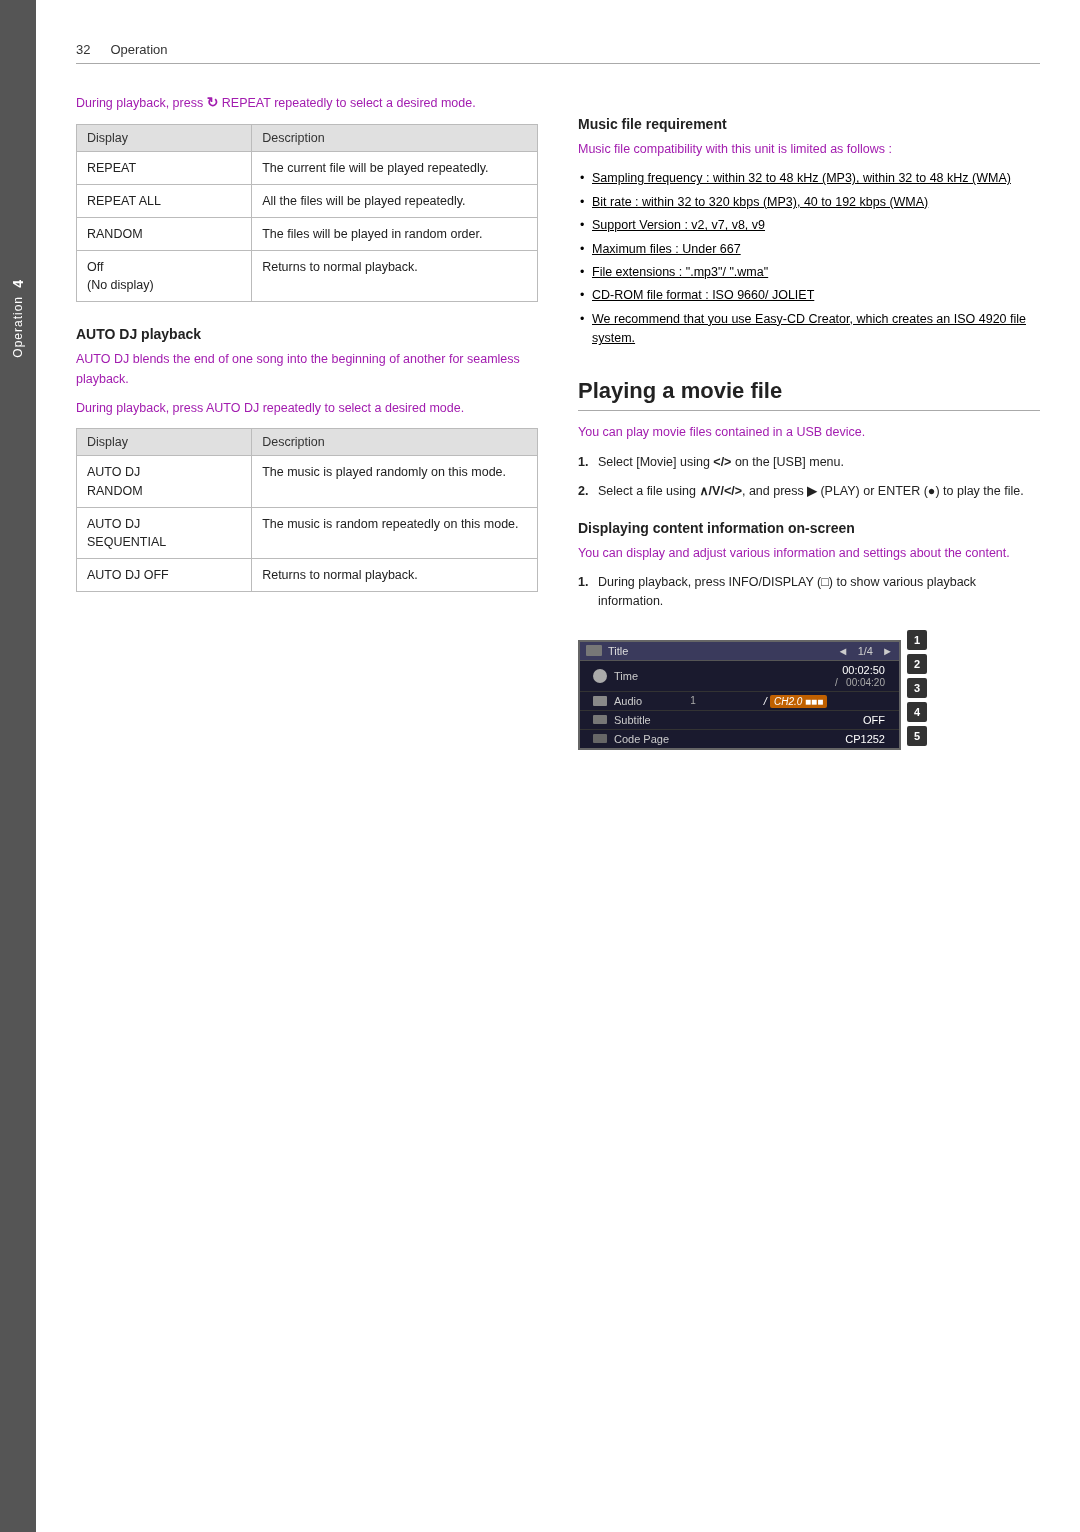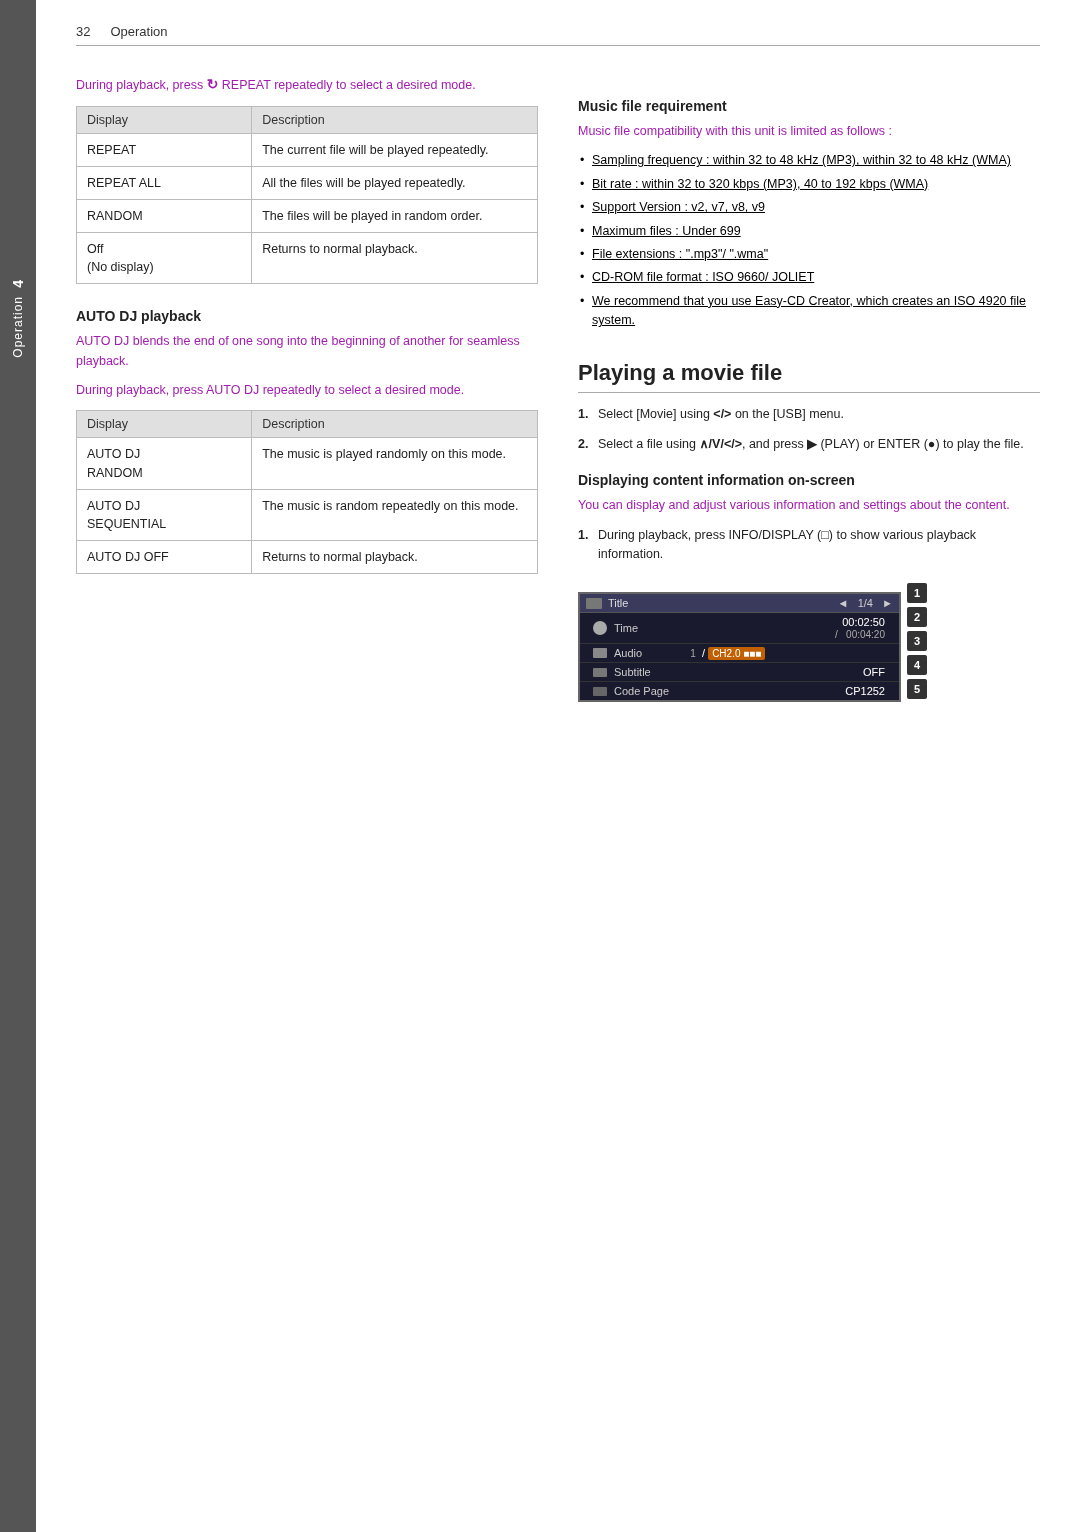--- a/index.html
+++ b/index.html
@@ -46,21 +46,21 @@
       color: #fff;
       font-size: 12px;
       writing-mode: vertical-rl;
       transform: rotate(180deg);
       letter-spacing: 1px;
     }
 
     
     .main-content {
       flex: 1;
-      padding: 24px 40px 40px 40px;
+      padding: 42px 40px 40px 40px;
     }
 
     
     .page-header {
       display: flex;
       align-items: center;
       margin-bottom: 28px;
       border-bottom: 1px solid #aaa;
       padding-bottom: 6px;
     }
@@ -374,29 +374,30 @@
 
       <div class="col-right">
 
         <div>
           <div class="section-heading">Music file requirement</div>
           <div class="section-text">Music file compatibility with this unit is limited as follows :</div>
           <ul class="bullet-list">
             <li>Sampling frequency : within 32 to 48 kHz (MP3), within 32 to 48 kHz (WMA)</li>
             <li>Bit rate : within 32 to 320 kbps (MP3), 40 to 192 kbps (WMA)</li>
             <li>Support Version : v2, v7, v8, v9</li>
-            <li>Maximum files : Under 699</li>
+            <li>Maximum files : Under 667</li>
             <li>File extensions : ".mp3"/ ".wma"</li>
             <li>CD-ROM file format : ISO 9660/ JOLIET</li>
             <li>We recommend that you use Easy-CD Creator, which creates an ISO 4920 file system.</li>
           </ul>
         </div>
 
         <div class="movie-section">
           <div class="movie-section-title">Playing a movie file</div>
+          <div class="section-text">You can play movie files contained in a USB device.</div>
 
           <ul class="numbered-list">
             <li>
               <span class="num">1.</span>
               Select [Movie] using <strong>&lt;/&gt;</strong> on the [USB] menu.
             </li>
             <li>
               <span class="num">2.</span>
               Select a file using <strong>∧/V/&lt;/&gt;</strong>, and press <strong>▶</strong> (PLAY) or ENTER (<strong>●</strong>) to play the file.
             </li>
@@ -432,21 +433,21 @@
                     <span style="color:#aaa;font-size:10px;">/ &nbsp; 00:04:20</span>
                   </span>
                 </div>
 
                 <div class="panel-row" style="background:#1a1a2e; padding: 3px 6px;">
                   <div class="panel-row-icon">
                     <div style="width:14px;height:10px;background:#888;border-radius:1px;"></div>
                   </div>
                   <span class="panel-row-label" style="color:#ccc;font-size:11px;width:70px;">Audio</span>
                   <span style="color:#aaa;font-size:10px;width:18px;text-align:center;">1</span>
-                  <span style="color:#fff;font-size:11px;flex:1;text-align:left;padding-right:4px;">/ <span style="background:#c06000;color:#fff;padding:1px 4px;border-radius:2px;font-size:10px;">CH2.0 ■■■</span></span>
+                  <span style="color:#fff;font-size:11px;flex:1;text-align:center;padding-right:4px;font-style:italic;">/ <span style="background:#c06000;color:#fff;padding:1px 4px;border-radius:2px;font-size:10px;">CH2.0 ■■■</span></span>
                 </div>
 
                 <div class="panel-row" style="background:#1a1a2e; padding: 3px 6px;">
                   <div class="panel-row-icon">
                     <div style="width:14px;height:9px;background:#777;border-radius:1px;"></div>
                   </div>
                   <span class="panel-row-label" style="color:#ccc;font-size:11px;width:70px;">Subtitle</span>
                   <span style="color:#fff;font-size:11px;flex:1;text-align:right;padding-right:8px;">OFF</span>
                 </div>
 

